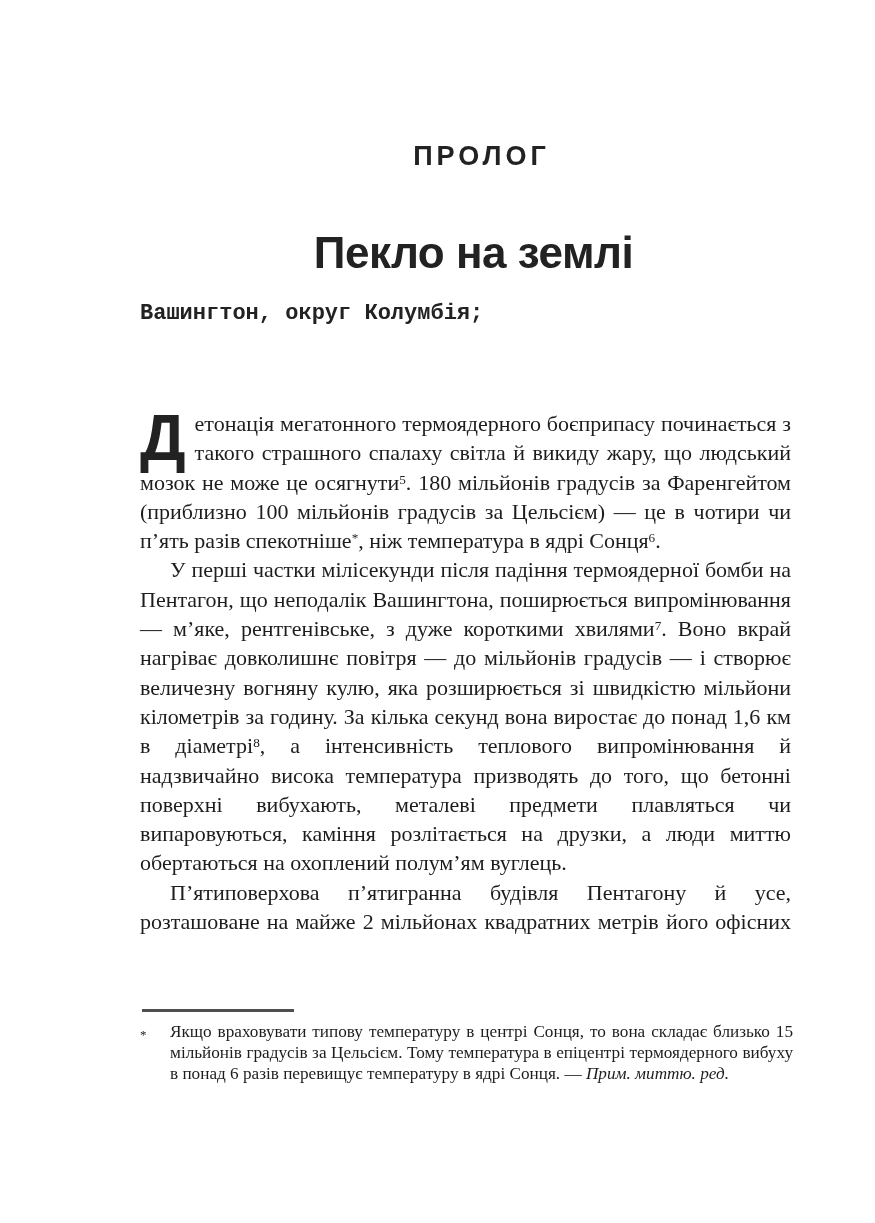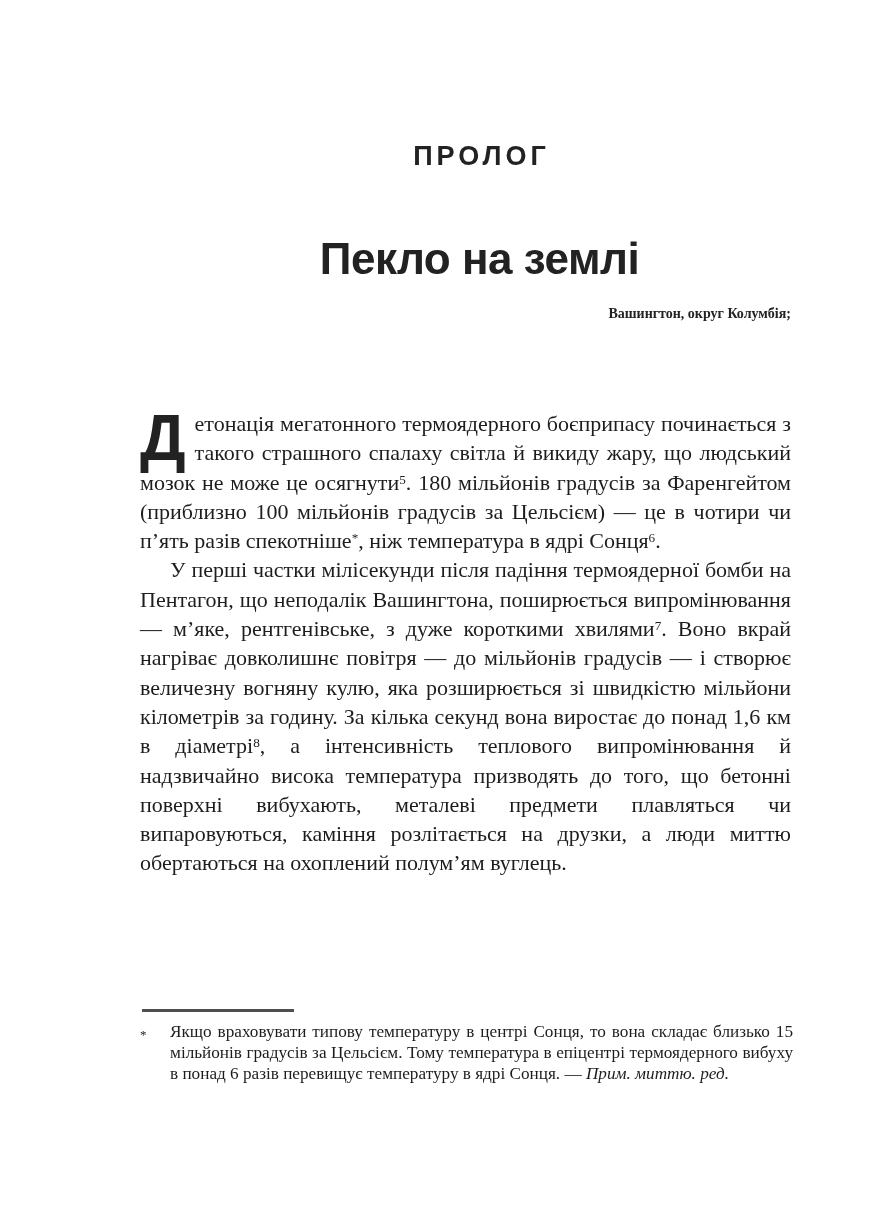--- a/index.html
+++ b/index.html
@@ -32,38 +32,38 @@
     font-size: 27px;
     line-height: 28px;
     letter-spacing: 4px;
     color: var(--heading-color, #232323);
   }
   .title {
     position: absolute;
     top: 220px;
     left: 0;
     width: 100%;
-    margin: 14px;
+    margin: 8px;
     text-align: center;
     font-family: "Liberation Sans", "DejaVu Sans", sans-serif;
     font-weight: 700;
     font-size: 44px;
     line-height: 50px;
     letter-spacing: -0.5px;
     color: var(--heading-color, #232323);
   }
   .subtitle {
     position: absolute;
     top: 297px;
     left: 0;
     width: 100%;
-    text-align: right;
-    font-family: Liberation Serif, serif;
+    text-align: left;
+    font-family: Liberation Mono, monospace;
     font-weight: 700;
-    font-size: 14px;
+    font-size: 22px;
     line-height: 33px;
     color: var(--heading-color, #232323);
   }
   .body-text {
     position: absolute;
     top: 409px;
     left: 0;
     width: 100%;
     font-family: "Liberation Serif", "DejaVu Serif", serif;
     font-size: 22px;
@@ -136,20 +136,21 @@
 <div class="page">
   <div class="column">
     <div class="kicker">ПРОЛОГ</div>
     <h1 class="title">Пекло на землі</h1>
     <div class="subtitle">
       <div>Вашингтон, округ Колумбія;</div>
     </div>
     <div class="body-text">
         <p class="first"><span class="dropcap">Д</span>етонація мегатонного термоядерного боєприпасу починається з такого страшного спалаху світла й викиду жару, що людський мозок не може це осягнути<sup class="fnref">5</sup>. 180 мільйонів градусів за Фаренгейтом (приблизно 100 мільйонів градусів за Цельсієм) — це в чотири чи п’ять разів спекотніше<sup class="fnref">*</sup>, ніж температура в ядрі Сонця<sup class="fnref">6</sup>.</p>
         <p class="">У перші частки мілісекунди після падіння термоядерної бомби на Пентагон, що неподалік Вашингтона, поширюється випромінювання — м’яке, рентгенівське, з дуже короткими хвилями<sup class="fnref">7</sup>. Воно вкрай нагріває довколишнє повітря — до мільйонів градусів — і створює величезну вогняну кулю, яка розширюється зі швидкістю мільйони кілометрів за годину. За кілька секунд вона виростає до понад 1,6 км в діаметрі<sup class="fnref">8</sup>, а інтенсивність теплового випромінювання й надзвичайно висока температура призводять до того, що бетонні поверхні вибухають, металеві предмети плавляться чи випаровуються, каміння розлітається на друзки, а люди миттю обертаються на охоплений полум’ям вуглець.</p>
+        <p class=" runover">П’ятиповерхова п’ятигранна будівля Пентагону й усе, розташоване на майже 2 мільйонах квадратних метрів його офісних</p>
       </div>
   </div>
 
   <div class="footnote">
     <div class="footnote-rule"></div>
     <div class="footnote-row">
       <span class="footnote-marker">*</span>
       <span class="footnote-text">Якщо враховувати типову температуру в центрі Сонця, то вона складає близько 15 мільйонів градусів за Цельсієм. Тому температура в епіцентрі термоядерного вибуху в понад 6 разів перевищує температуру в ядрі Сонця. — <i>Прим. миттю. ред.</i></span>
     </div>
   </div>

